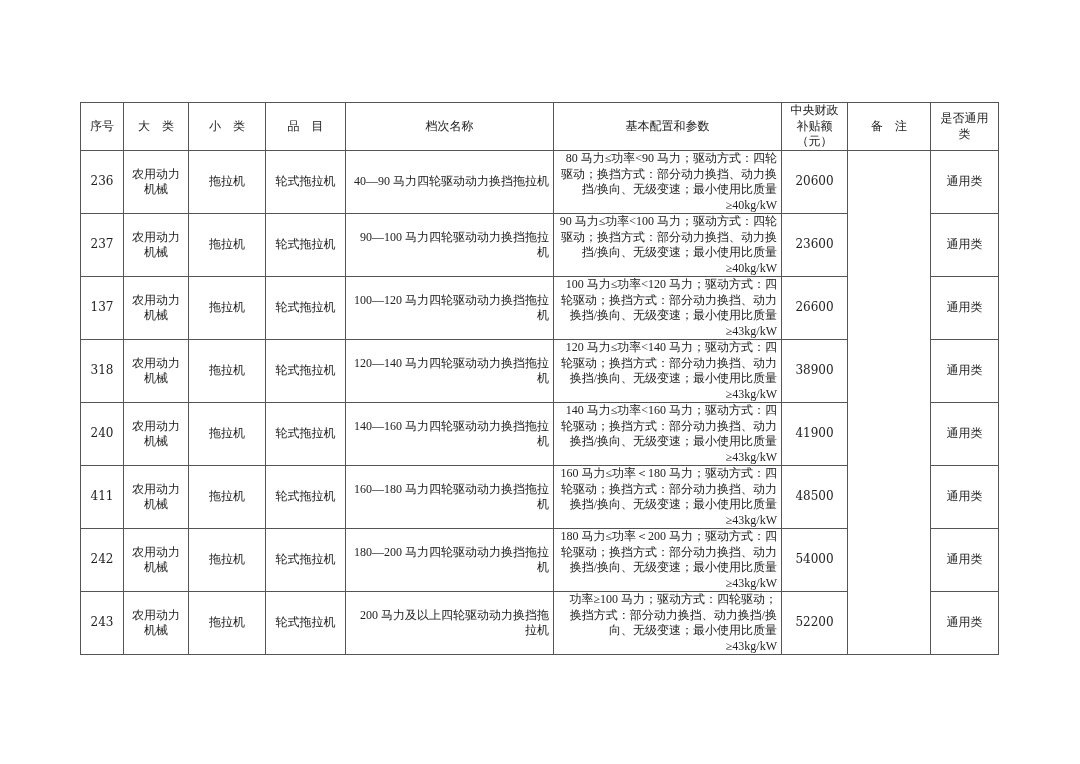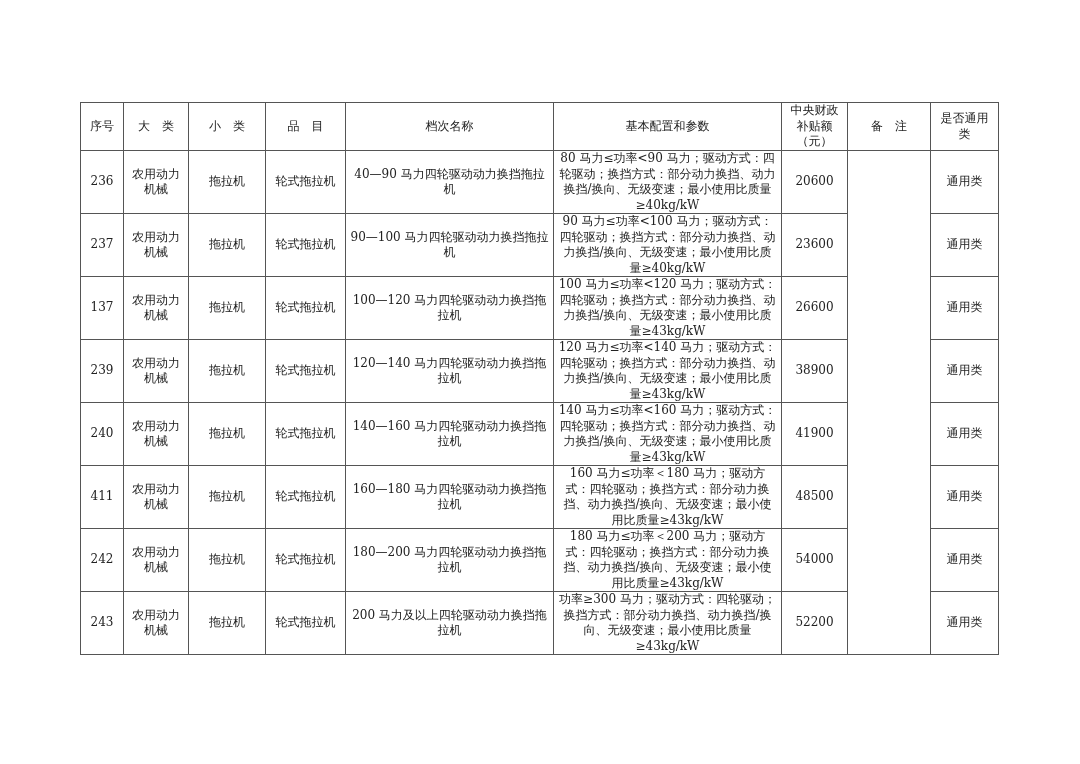--- a/index.html
+++ b/index.html
@@ -15,21 +15,21 @@
       padding: 0 4px;
       font-size: 12px;
       line-height: 15.5px;
       vertical-align: middle;
       font-weight: normal;
       overflow: hidden;
     }
     table.grid th { height: 47px; text-align: center; }
     table.grid td { height: 61px; }
     .c { text-align: center; }
-    .l { text-align: center; }
+    .l { text-align: right; font-family: Liberation Serif, serif; }
     .spec { line-height: 15.5px; padding: 0 3px; }
   </style>
 </head>
 <body>
 
 <table class="grid">
   <colgroup>
     <col style="width:43px">
     <col style="width:65px">
     <col style="width:77px">
@@ -79,21 +79,21 @@
       <td class="c">137</td>
       <td class="c">农用动力机械</td>
       <td class="c">拖拉机</td>
       <td class="c">轮式拖拉机</td>
       <td class="l">100—120 马力四轮驱动动力换挡拖拉机</td>
       <td class="l spec">100 马力≤功率&lt;120 马力；驱动方式：四轮驱动；换挡方式：部分动力换挡、动力换挡/换向、无级变速；最小使用比质量≥43kg/kW</td>
       <td class="c">26600</td>
       <td class="c">通用类</td>
     </tr>
     <tr>
-      <td class="c">239</td>
+      <td class="c">318</td>
       <td class="c">农用动力机械</td>
       <td class="c">拖拉机</td>
       <td class="c">轮式拖拉机</td>
       <td class="l">120—140 马力四轮驱动动力换挡拖拉机</td>
       <td class="l spec">120 马力≤功率&lt;140 马力；驱动方式：四轮驱动；换挡方式：部分动力换挡、动力换挡/换向、无级变速；最小使用比质量≥43kg/kW</td>
       <td class="c">38900</td>
       <td class="c">通用类</td>
     </tr>
     <tr>
       <td class="c">240</td>
@@ -124,18 +124,18 @@
       <td class="l spec">180 马力≤功率＜200 马力；驱动方式：四轮驱动；换挡方式：部分动力换挡、动力换挡/换向、无级变速；最小使用比质量≥43kg/kW</td>
       <td class="c">54000</td>
       <td class="c">通用类</td>
     </tr>
     <tr>
       <td class="c">243</td>
       <td class="c">农用动力机械</td>
       <td class="c">拖拉机</td>
       <td class="c">轮式拖拉机</td>
       <td class="l">200 马力及以上四轮驱动动力换挡拖拉机</td>
-      <td class="l spec">功率≥300 马力；驱动方式：四轮驱动；换挡方式：部分动力换挡、动力换挡/换向、无级变速；最小使用比质量≥43kg/kW</td>
+      <td class="l spec">功率≥100 马力；驱动方式：四轮驱动；换挡方式：部分动力换挡、动力换挡/换向、无级变速；最小使用比质量≥43kg/kW</td>
       <td class="c">52200</td>
       <td class="c">通用类</td>
     </tr>
   </tbody>
 </table>
 
 </body></html>

